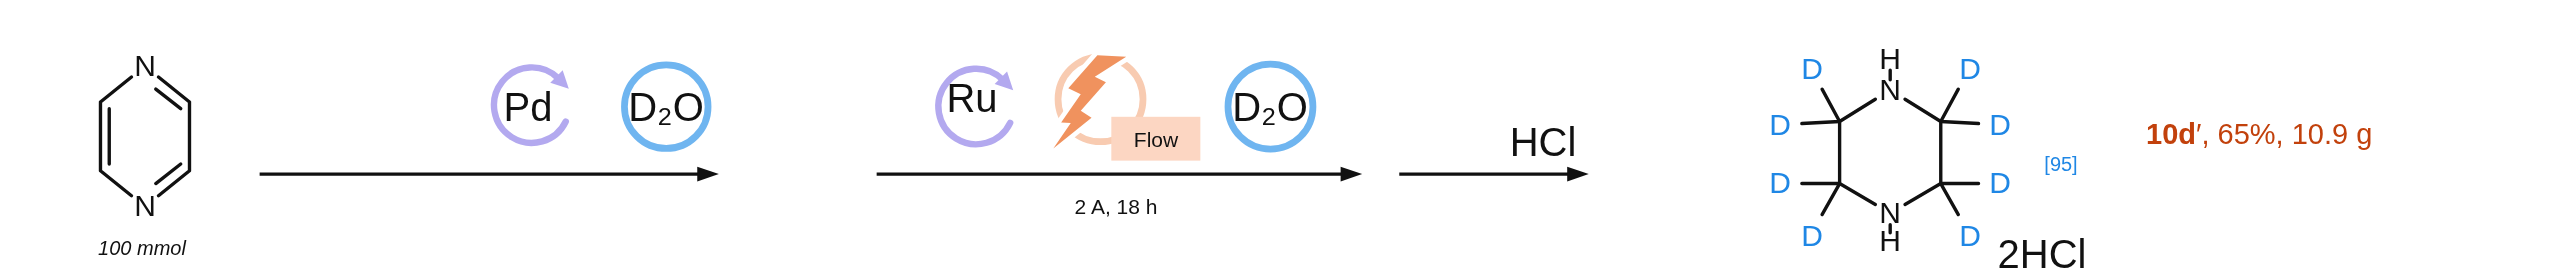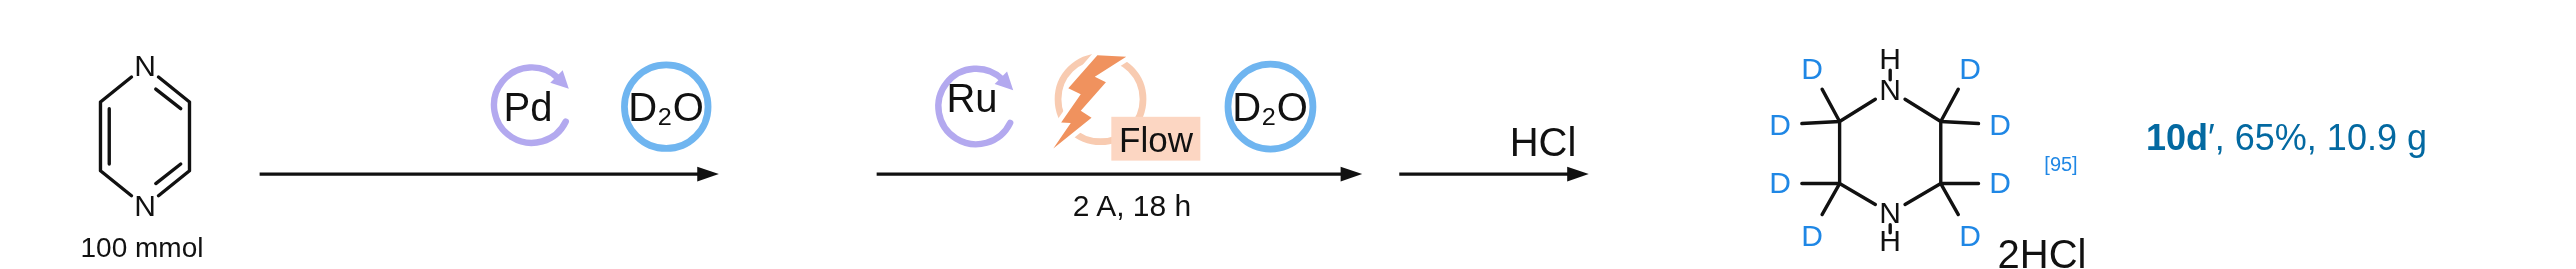--- a/index.html
+++ b/index.html
@@ -16,28 +16,28 @@
     transform:translate(-50%,-50%);
     color:#111;
     font-size:40px;
     line-height:1;
     white-space:nowrap;
     letter-spacing:0px;
   }
   .atom{font-size:30px;}
   .d-atom{color:#1f87e5;}
   .blue-note{color:#1f87e5;font-size:20px;}
-  .small{font-size:28px;}
-  .cond{font-size:30px;margin-left:16px;}
-  .flow-text{font-size:35px;}
+  .small{font-size:20px;font-style:italic;}
+  .cond{font-size:21px;}
+  .flow-text{font-size:21px;}
   .result-line{
     position:absolute;
     transform:none;
-    color:#0369a1;
-    font-size:36px;
+    color:#c2410c;
+    font-size:29px;
     line-height:1;
     white-space:nowrap;
   }
   .result-line b{font-weight:bold;}
 </style>
 </head>
 <body>
 
 <div class="canvas">
 

